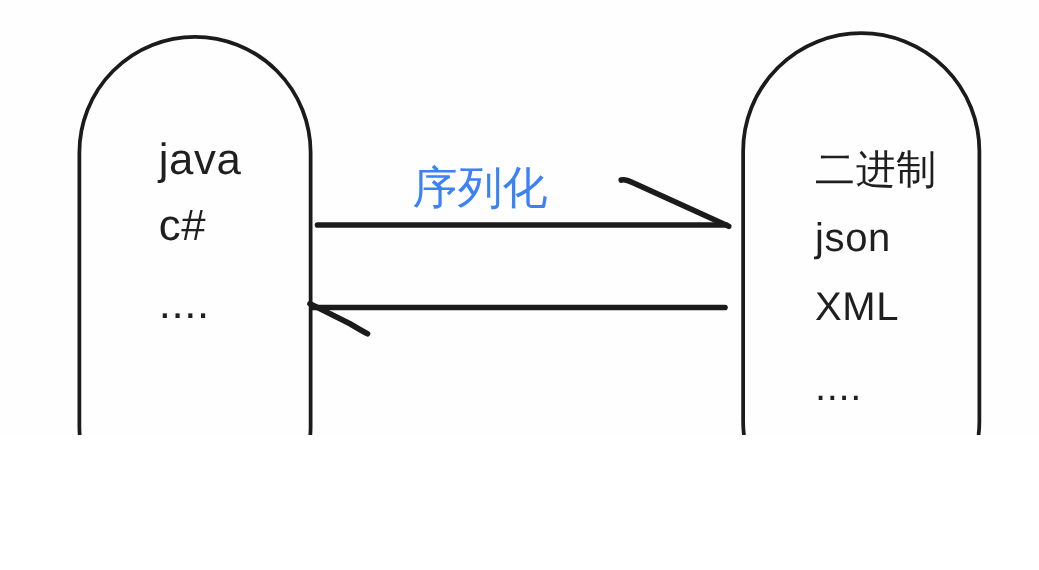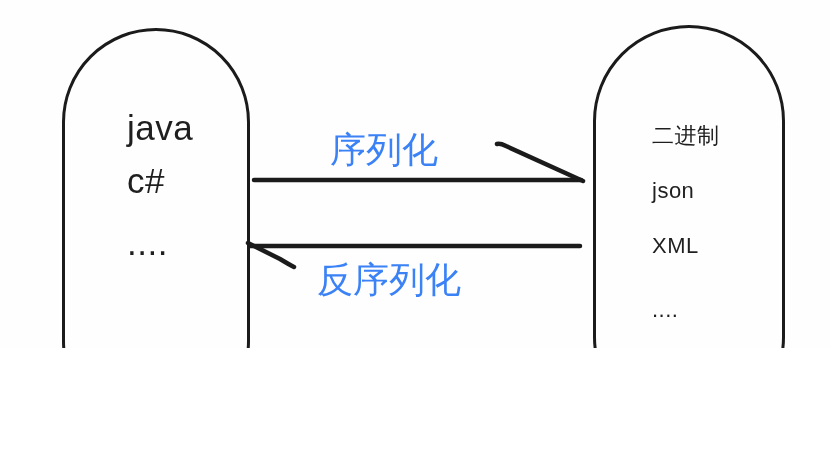--- a/index.html
+++ b/index.html
@@ -44,21 +44,21 @@
     white-space: nowrap;
   }
   .list-left {
     left: 127px;
     top: 101px;
   }
   .list-right {
     left: 652px;
     top: 108px;
     line-height: 55px;
-    font-size: 22px;
+    font-size: 32px;
   }
   .dots-item {
     margin-top: 9px;
   }
   .arrow-layer {
     position: absolute;
     left: 0;
     top: 0;
     width: 831px;
     height: 456px;
@@ -102,15 +102,14 @@
   <svg class="arrow-layer" viewBox="0 0 831 456">
 
     <line x1="254" y1="180" x2="581" y2="180" stroke-width="4.5" stroke-linecap="round" fill="none" stroke="#1b1b1b"></line>
     <path d="M 497 144 Q 500 143 506 146 L 583 181" stroke-width="4.5" stroke-linecap="round" fill="none" stroke="#1b1b1b"></path>
 
     <line x1="250" y1="246" x2="580" y2="246" stroke-width="4.5" stroke-linecap="round" fill="none" stroke="#1b1b1b"></line>
     <path d="M 248 243 L 280 259 Q 290 265 294 267" stroke-width="4.5" stroke-linecap="round" fill="none" stroke="#1b1b1b"></path>
   </svg>
 
   <div class="arrow-label label-serialize">序列化</div>
-  <div class="arrow-label label-deserialize">反序列化</div>
 
 </div>
 
 </body></html>

